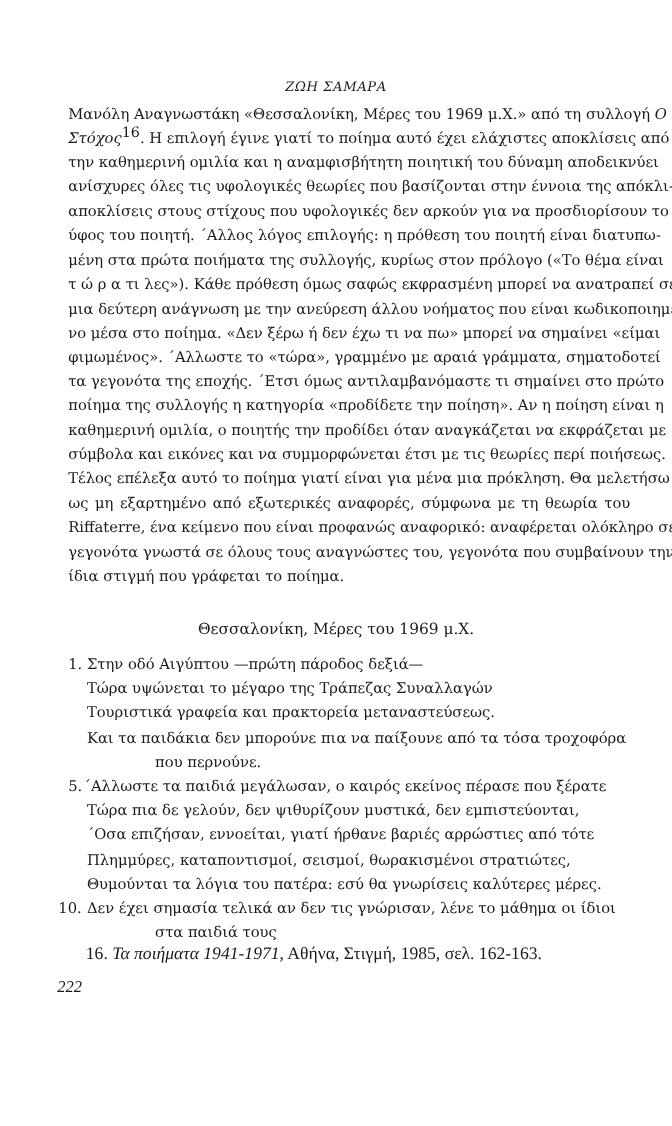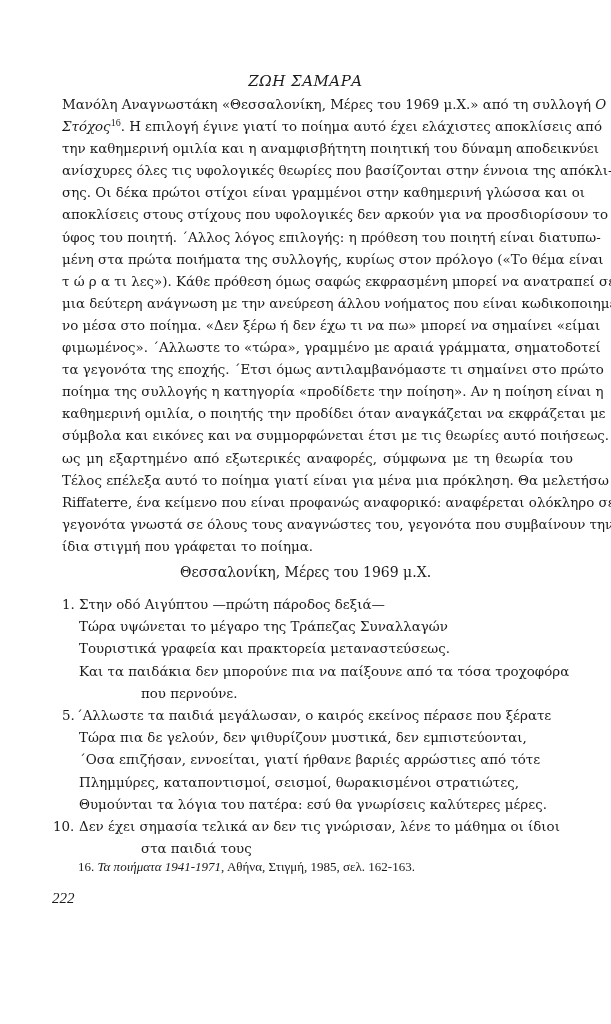--- a/index.html
+++ b/index.html
@@ -1,69 +1,68 @@
 <!DOCTYPE html>
 <html><head>
 <meta charset="utf-8">
 <style>
   html, body { margin: 0; padding: 0; background: #ffffff; }
   body { width: 611px; height: 1024px; position: relative; overflow: hidden; color: #1a1a1a;
          font-family: "DejaVu Serif", "Liberation Serif", serif; }
   .running-head { position: absolute; top: 72px; left: 0; width: 611px; text-align: center;
-                  font-style: italic; font-size: 15px; letter-spacing: 0.5px; }
+                  font-style: italic; font-size: 12px; letter-spacing: 0.5px; }
   .para { position: absolute; left: 62px; width: 511px; top: 94px; }
   .para .ln { height: 22.1px; line-height: 22.1px; font-size: 13.4px; white-space: nowrap;
               text-align: justify; text-align-last: justify; }
   .para .ln.last { text-align-last: left; }
   .it { font-style: italic; }
-  sup { font-size: 10px; line-height: 0; vertical-align: super; font-family: Liberation Serif, serif; }
+  sup { font-size: 13px; line-height: 0; vertical-align: super; }
   .poem-title { position: absolute; top: 564px; left: 0; width: 611px; text-align: center;
                 font-size: 14px; }
   .poem { position: absolute; top: 594px; left: 62px; width: 520px; }
   .pl { height: 22.2px; line-height: 22.2px; font-size: 13.4px; white-space: nowrap; position: relative; }
   .pl .num { position: absolute; right: 100%; margin-right: 1px; text-align: right; }
   .pl .txt { padding-left: 17px; }
   .pl.cont .txt { padding-left: 79px; margin-top: 44px; }
   .pl.n5 .txt { padding-left: 14px; }
   .pl.n1 .num, .pl.n5 .num { right: auto; left: 0; }
   .pl.n10 .num { right: auto; left: -9px; }
-  .footnote { position: absolute; top: 859px; left: 78px; font-size: 13px;
+  .footnote { position: absolute; top: 859px; left: 78px; font-size: 16px;
               font-family: "Liberation Serif", serif; }
   .page-number { position: absolute; top: 890px; left: 52px; font-style: italic; font-size: 15px;
                  font-family: "Liberation Serif", serif; text-align: right; }
 </style>
 </head>
 <body>
 
 <div class="running-head">ΖΩΗ ΣΑΜΑΡΑ</div>
 
 <div class="para">
   <div class="ln">
     <span>Μανόλη Αναγνωστάκη «Θεσσαλονίκη, Μέρες του 1969 μ.Χ.» από τη συλλογή </span><span class="it">Ο</span>
   </div>
   <div class="ln">
     <span class="it">Στόχος</span><sup>16</sup><span>. Η επιλογή έγινε γιατί το ποίημα αυτό έχει ελάχιστες αποκλίσεις από</span>
   </div>
   <div id="para-rest">
       <div class="ln">την καθημερινή ομιλία και η αναμφισβήτητη ποιητική του δύναμη αποδεικνύει</div>
       <div class="ln">ανίσχυρες όλες τις υφολογικές θεωρίες που βασίζονται στην έννοια της απόκλι-</div>
-      <div class="ln">σης. Οι δέκα πρώτοι στίχοι είναι γραμμένοι στην καθημερινή γλώσσα και οι</div>
       <div class="ln">αποκλίσεις στους στίχους που υφολογικές δεν αρκούν για να προσδιορίσουν το</div>
       <div class="ln">ύφος του ποιητή. ΄Αλλος λόγος επιλογής: η πρόθεση του ποιητή είναι διατυπω-</div>
       <div class="ln">μένη στα πρώτα ποιήματα της συλλογής, κυρίως στον πρόλογο («Το θέμα είναι</div>
       <div class="ln">τ ώ ρ α  τι λες»). Κάθε πρόθεση όμως σαφώς εκφρασμένη μπορεί να ανατραπεί σε</div>
       <div class="ln">μια δεύτερη ανάγνωση με την ανεύρεση άλλου νοήματος που είναι κωδικοποιημέ-</div>
       <div class="ln">νο μέσα στο ποίημα. «Δεν ξέρω ή δεν έχω τι να πω» μπορεί να σημαίνει «είμαι</div>
       <div class="ln">φιμωμένος». ΄Αλλωστε το «τώρα», γραμμένο με αραιά γράμματα, σηματοδοτεί</div>
       <div class="ln">τα γεγονότα της εποχής. ΄Ετσι όμως αντιλαμβανόμαστε τι σημαίνει στο πρώτο</div>
       <div class="ln">ποίημα της συλλογής η κατηγορία «προδίδετε την ποίηση». Αν η ποίηση είναι η</div>
       <div class="ln">καθημερινή ομιλία, ο ποιητής την προδίδει όταν αναγκάζεται να εκφράζεται με</div>
-      <div class="ln">σύμβολα και εικόνες και να συμμορφώνεται έτσι με τις θεωρίες αυτό ποιήσεως.</div>
+      <div class="ln">σύμβολα και εικόνες και να συμμορφώνεται έτσι με τις θεωρίες περί ποιήσεως.</div>
+      <div class="ln">Τέλος επέλεξα αυτό το ποίημα γιατί είναι για μένα μια πρόκληση. Θα μελετήσω</div>
       <div class="ln">ως μη εξαρτημένο από εξωτερικές αναφορές, σύμφωνα με τη θεωρία του</div>
-      <div class="ln">Τέλος επέλεξα αυτό το ποίημα γιατί είναι για μένα μια πρόκληση. Θα μελετήσω</div>
       <div class="ln">Riffaterre, ένα κείμενο που είναι προφανώς αναφορικό: αναφέρεται ολόκληρο σε</div>
       <div class="ln">γεγονότα γνωστά σε όλους τους αναγνώστες του, γεγονότα που συμβαίνουν την</div>
       <div class="ln last">ίδια στιγμή που γράφεται το ποίημα.</div>
     </div>
 </div>
 
 <div class="poem-title">Θεσσαλονίκη, Μέρες του 1969 μ.Χ.</div>
 
 <div class="poem" id="poem">
     <div class="pl n1"><span class="num">1.</span><span class="txt">Στην οδό Αιγύπτου —πρώτη πάροδος δεξιά—</span></div>

